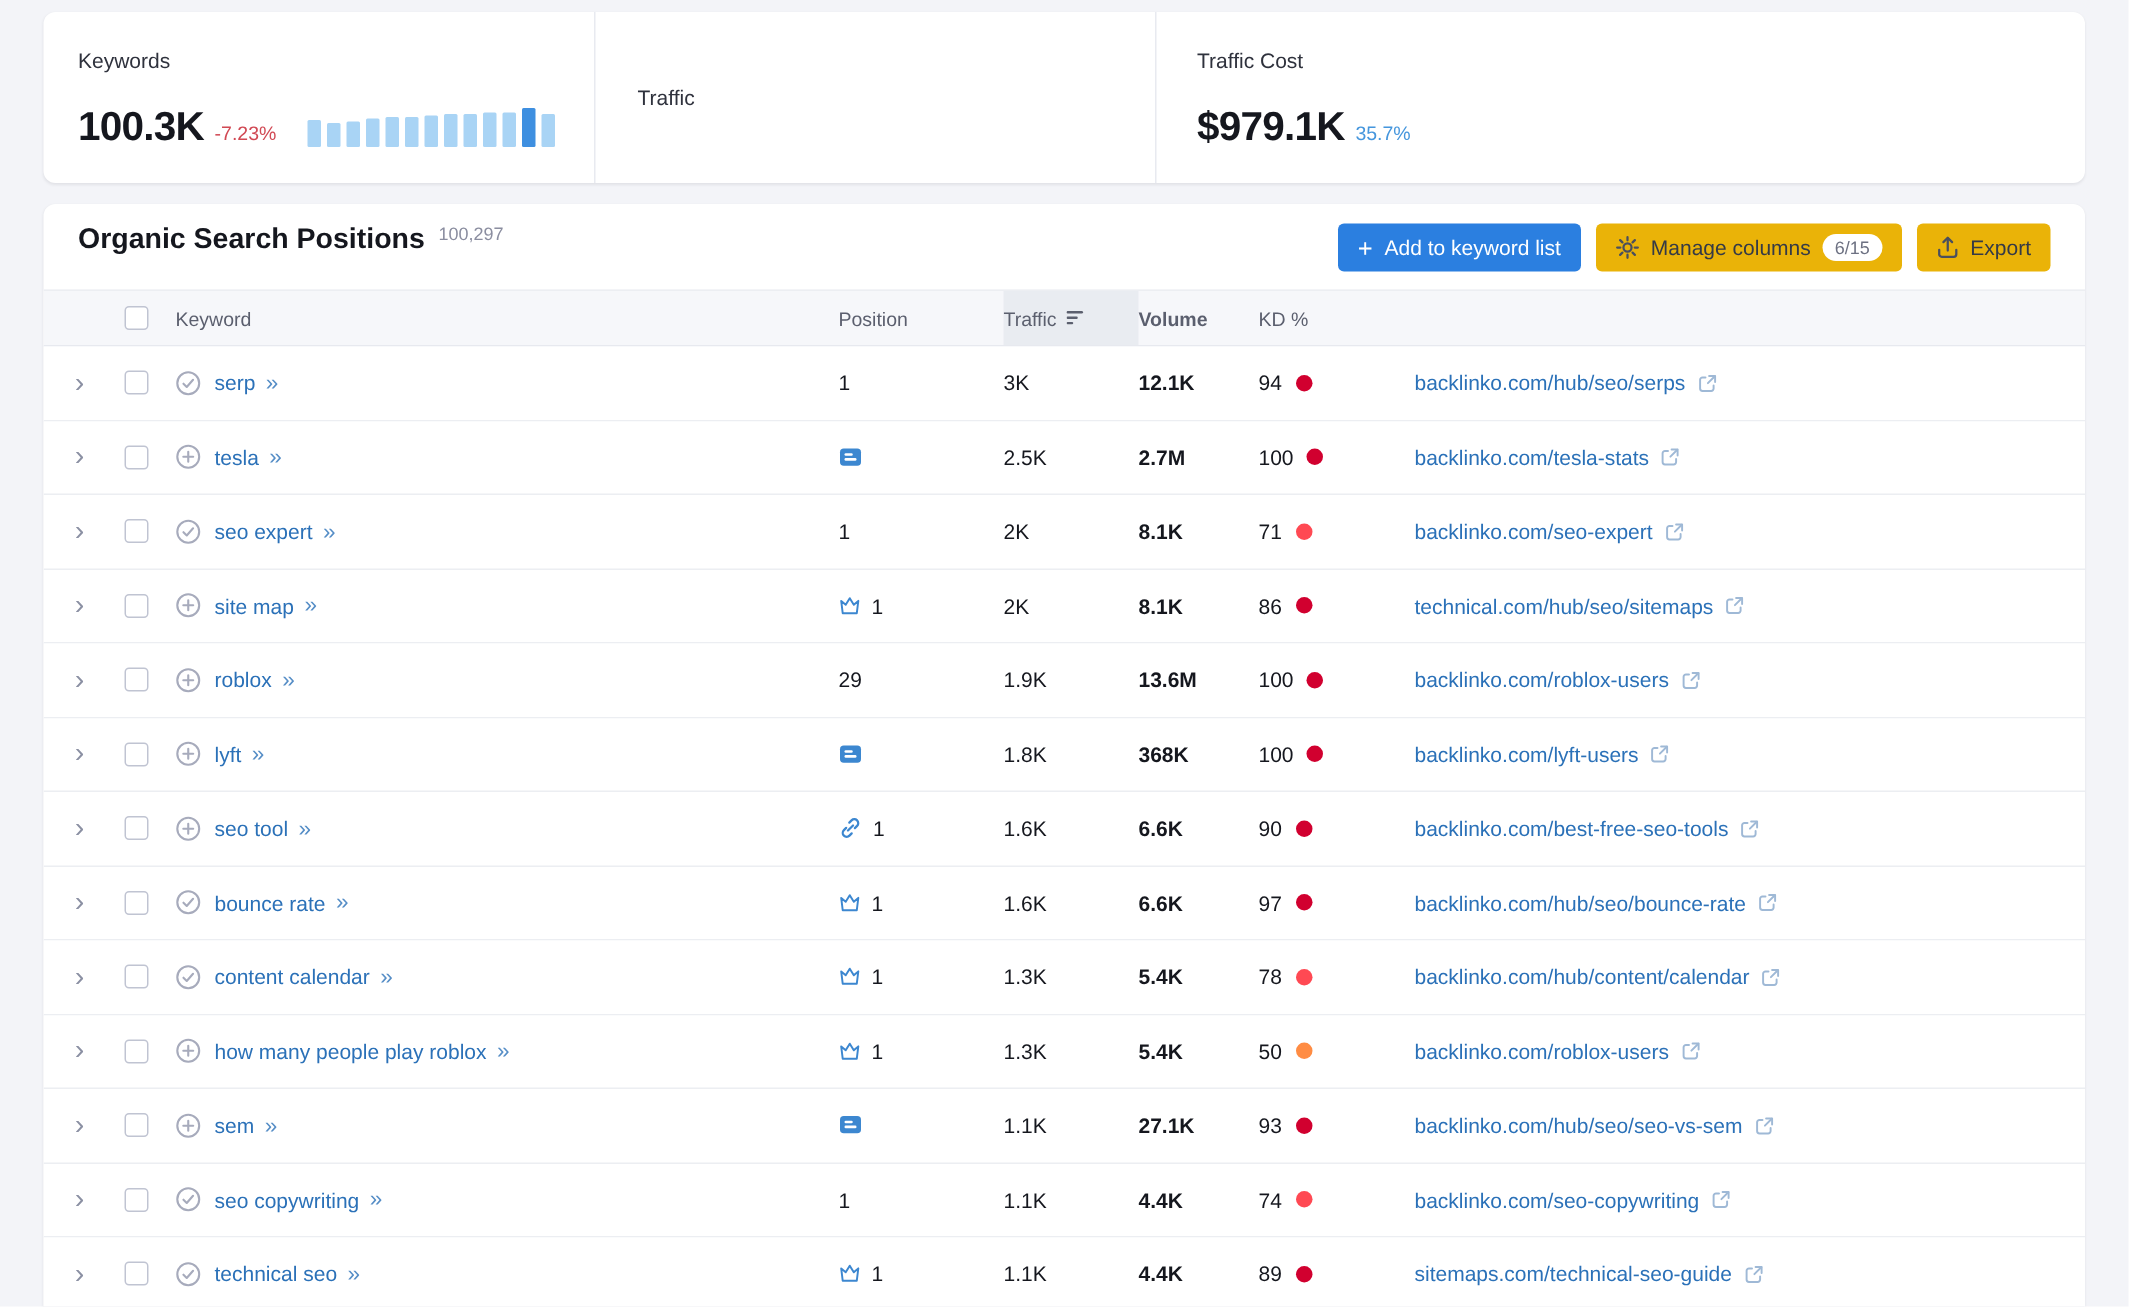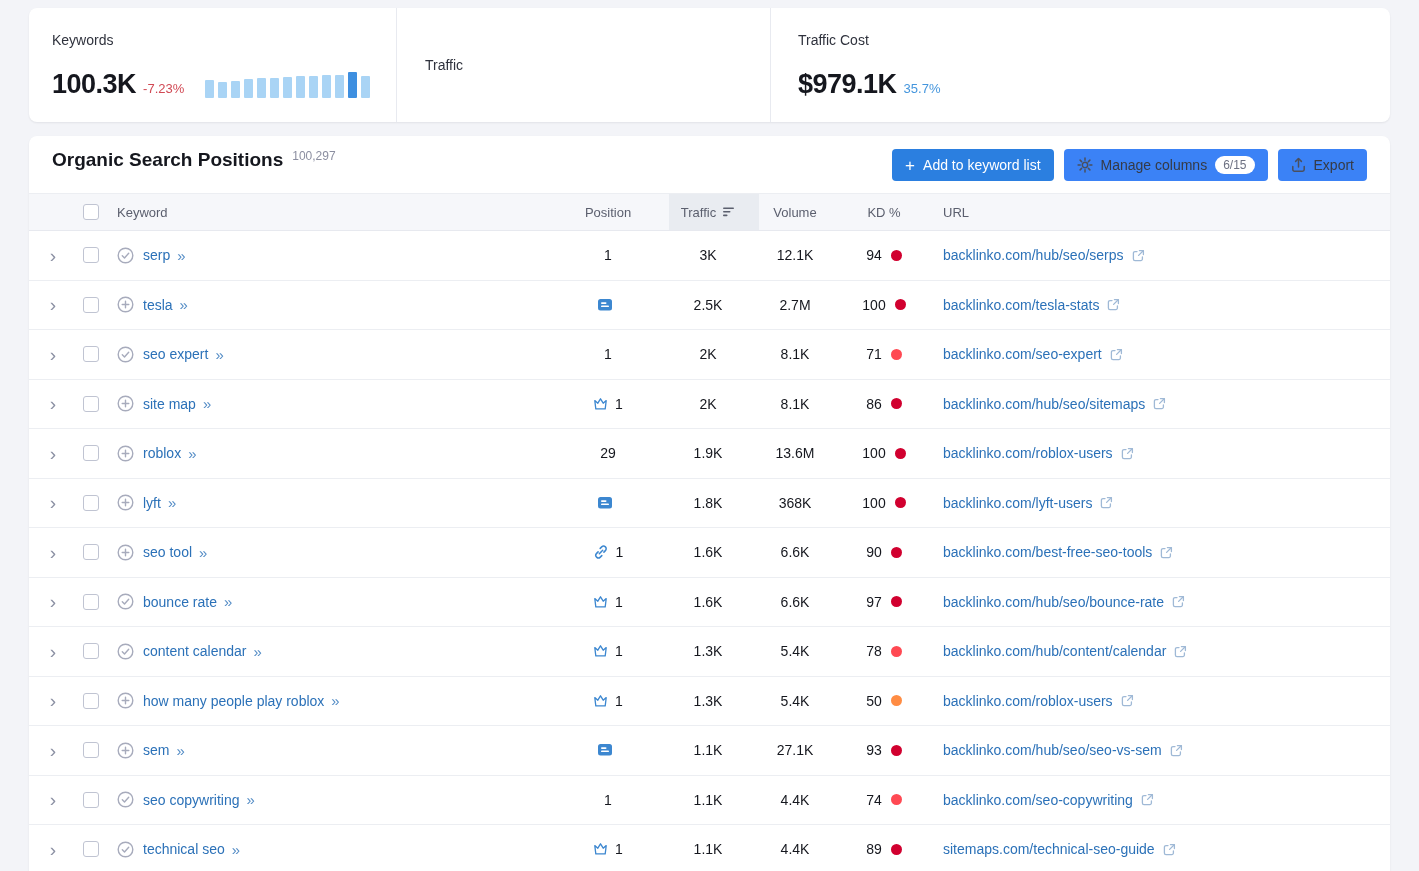--- a/index.html
+++ b/index.html
@@ -32,36 +32,36 @@
   
   .main { margin:14px 29px 0; height:735px; border-radius:8px 8px 0 0; overflow:hidden; }
   .toolbar { display:flex; padding:13px 23px 12px 23px; }
   .title { font-size:19px; font-weight:700; color:#15171e; }
   .count { font-size:12px; font-weight:400; color:#8b8ea0; margin-left:9px; }
   .actions { margin-left:auto; display:flex; align-items:center; gap:10px; }
   .btn { height:32px; border:none; border-radius:4px; font-size:14px; font-family:inherit;
          display:inline-flex; align-items:center; gap:8px; padding:0 13px; cursor:pointer; white-space:nowrap; }
   .btn-primary { background:var(--accent); color:#fff; }
   .plus-glyph { font-size:17px; line-height:1; font-weight:400; }
-  .btn-secondary { background:#3b82f6; color:#353a46; }
+  .btn-secondary { background:#eab308; color:#353a46; }
   .badge { background:#fff; border-radius:10px; padding:2px 8px; font-size:12px; color:#6d7182; }
   .btn-icon { display:inline-flex; }
 
   
   .thead,.trow { display:grid; grid-template-columns:48px 40px 442px 110px 90px 80px 94px 1fr; align-items:center; }
   .thead { height:38px; background:#f6f7fa; border-top:1px solid #eceef2; border-bottom:1px solid #e7e9ef;
            font-size:13px; color:#5b5f6e; }
   .trow { height:49.5px; border-bottom:1px solid #eceef2; font-size:14px; background:#fff; }
   .cell { display:flex; align-items:center; height:100%; }
   .c-expand { justify-content:center; }
   .c-check  { justify-content:flex-start; padding-left:6px; }
-  .c-pos,.c-traffic,.c-volume,.c-kd { justify-content:center; }
+  .c-pos,.c-traffic,.c-volume,.c-kd { justify-content:flex-start; }
   .c-pos     { padding-right:12px; }
   .c-traffic { padding-right:12px; }
-  .c-volume  { padding-right:8px; }
+  .c-volume  { padding-right:8px;font-weight:bold; }
   .c-kd      { padding-right:4px; gap:9px; }
   .c-url     { padding-left:10px; gap:8px; }
   .th-traffic { background:#e9ecf1; gap:7px; }
   .checkbox { width:16px; height:16px; border:1.5px solid #c0c4d2; border-radius:3px; background:#fff;
               display:inline-block; cursor:pointer; }
   .chev { color:#8b90a3; font-size:19px; line-height:1; cursor:pointer; }
   .kw-icon { display:inline-flex; margin-right:9px; cursor:pointer; }
   .kw-link { color:var(--link); text-decoration:none; cursor:pointer; }
   .dbl { color:var(--link); opacity:.8; margin-left:7px; font-size:15px; cursor:pointer; }
   .pos-icon { display:inline-flex; margin-right:7px; }
@@ -177,23 +177,20 @@
               </g>
             </svg>
         </span>
       </div>
       <div class="cell c-volume">
           <span>Volume</span>
         </div>
       <div class="cell c-kd">
           <span>KD %</span>
         </div>
-      <div class="cell c-url">
-          <span>URL</span>
-        </div>
     </div>
 
     <div>
         <div class="trow">
     <div class="cell c-expand">
             <span class="chev">›</span>
           </div>
     <div class="cell c-check">
             <span class="checkbox"></span>
           </div>
@@ -355,21 +352,21 @@
             <span class="num">2K</span>
           </div>
     <div class="cell c-volume">
             <span class="num">8.1K</span>
           </div>
     <div class="cell c-kd">
             <span class="num">86</span>
             <span class="kd-dot" style="background:#d1002f"></span>
           </div>
     <div class="cell c-url">
-            <a class="url-link">backlinko.com/hub/seo/sitemaps</a>
+            <a class="url-link">technical.com/hub/seo/sitemaps</a>
             <span class="ext-icon">
               <svg width="13" height="13" viewBox="0 0 13 13">
                 <g fill="none" stroke="#9fb9d6" stroke-width="1.3" stroke-linecap="round" stroke-linejoin="round">
                   <path d="M5 2.6H3a1.6 1.6 0 00-1.6 1.6V10A1.6 1.6 0 003 11.6h5.8A1.6 1.6 0 0010.4 10V8"></path>
                   <path d="M7.4 1.6h4v4"></path>
                   <path d="M11.2 1.8L6.6 6.4"></path>
                 </g>
               </svg>
             </span>
           </div>

